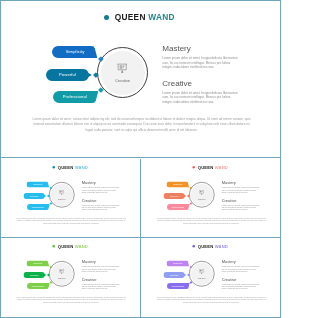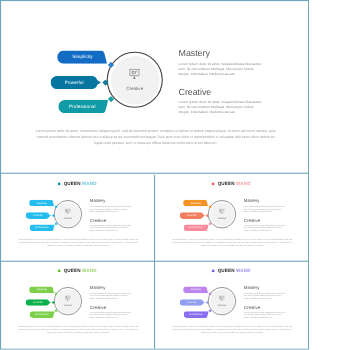--- a/index.html
+++ b/index.html
@@ -59,20 +59,24 @@
   .sec-body{font-size:3.1px;color:#8f8f8f;line-height:4.45px;width:76.5px;margin-top:3.2px;}
   .footnote{position:absolute;left:30px;top:116.2px;width:221px;font-size:3.2px;color:#9c9c9c;
             line-height:5.2px;text-align:center;}
 </style>
 </head>
 <body>
 
 <div class="page">
   <div class="hero">
 <div class="slide">
+  <div class="title">
+    <span class="dot" style="background: rgb(19, 126, 146);"></span>
+    <span class="tw"><span class="d">QUEEN</span> <span class="a" style="color: rgb(31, 131, 140);">WAND</span></span>
+  </div>
 
   <div class="pill p0">
     <svg width="46" height="12" viewBox="0 0 46 12">
             <path d="M6 0 H39.5 A3.5 3.5 0 0 1 42.8 2.2 L45.2 11.4 A0.8 0.8 0 0 1 44.4 12 H6 A6 6 0 0 1 6 0 Z" fill="#136cc4"></path>
           </svg>
     <span>Simplicity</span>
   </div>
   <div class="pill p1">
     <svg width="46" height="12" viewBox="0 0 46 12">
             <path d="M6 0 H37 A6 6 0 0 1 42.5 4 L45.8 6 L42.5 8 A6 6 0 0 1 37 12 H6 A6 6 0 0 1 6 0 Z" fill="#0675a0"></path>

